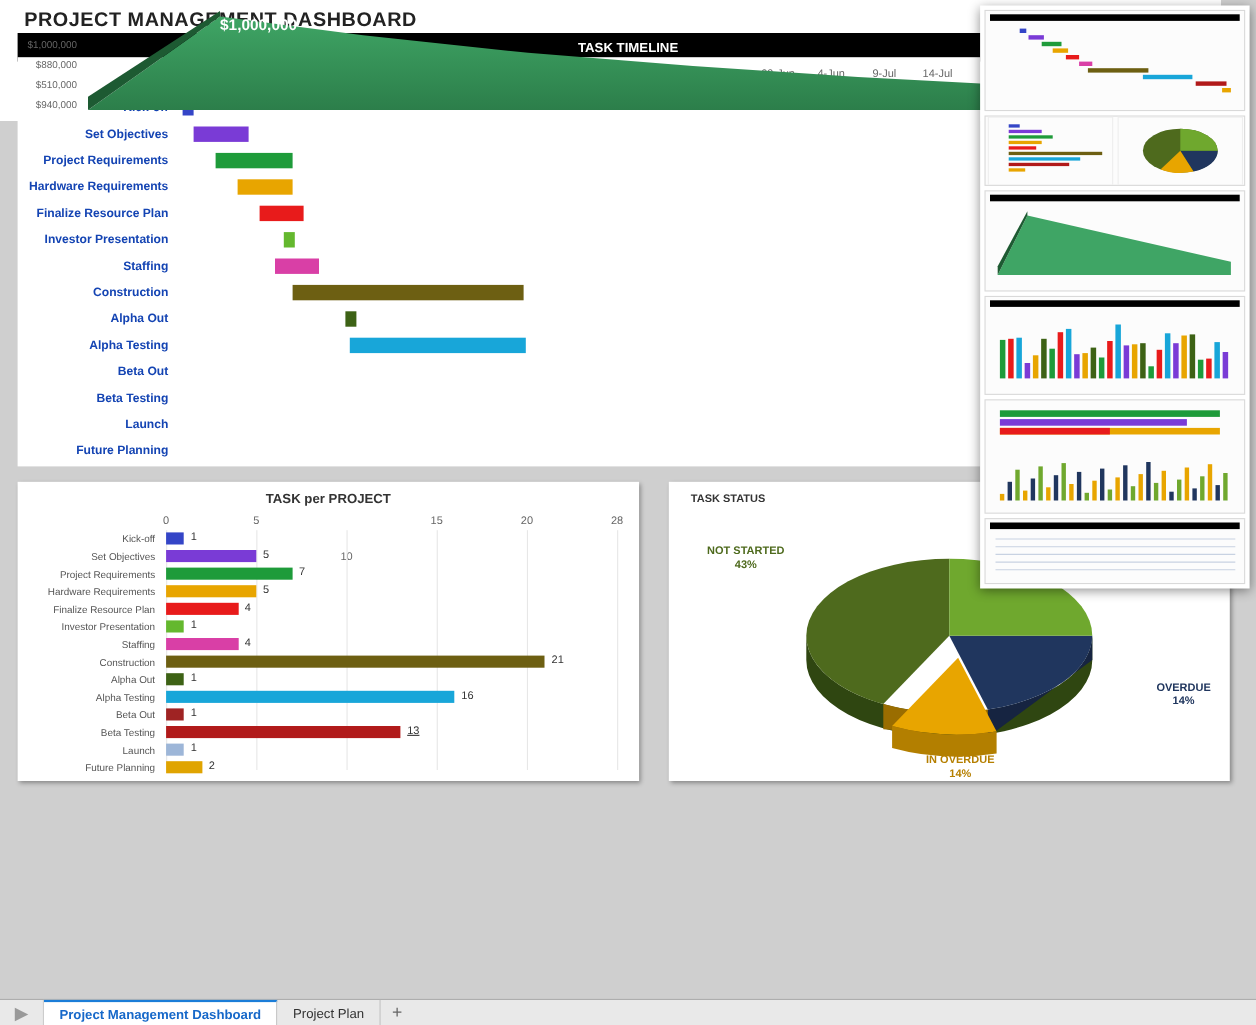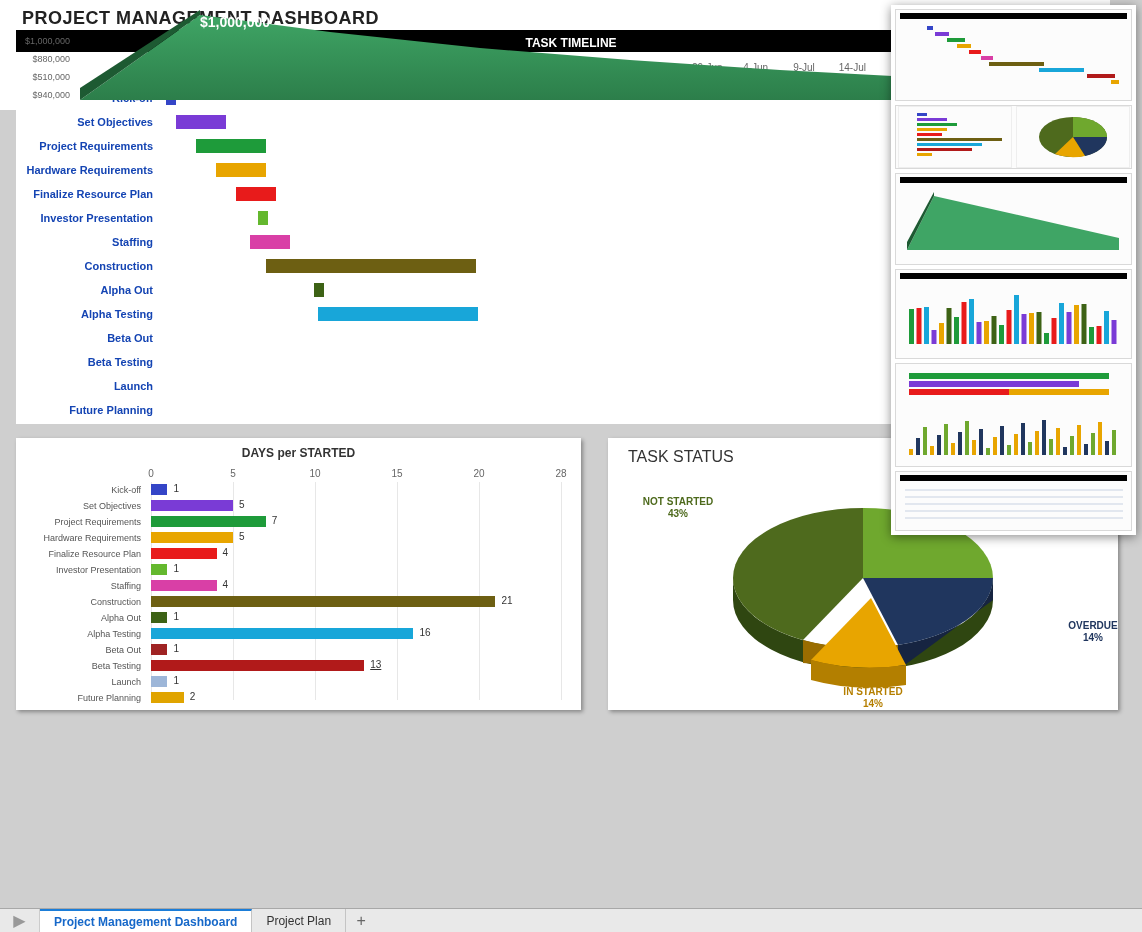--- a/index.html
+++ b/index.html
@@ -26,26 +26,26 @@
   .days-xaxis span { position: absolute; font-size: 10px; color: #666; transform: translateX(-50%); }
   .days-grid { position: absolute; left: 135px; right: 20px; top: 44px; bottom: 10px; }
   .days-grid .vline { position: absolute; top: 0; bottom: 0; width: 1px; background: #e7e7e7; }
   .days-rows { position: absolute; left: 0; right: 20px; top: 44px; }
   .days-row { height: 16px; display: flex; align-items: center; position: relative; }
   .days-label { width: 130px; text-align: right; padding-right: 5px; font-size: 9px; color: #555; }
   .days-bar { position: absolute; left: 135px; height: 11px; top: 2px; }
   .days-val { position: absolute; font-size: 10px; color: #333; top: 1px; }
   
   .pie-panel { left: 608px; top: 438px; width: 510px; height: 272px; }
-  .pie-title { font-size: 16px; font-weight: normal; padding: 10px 0 0 20px; }
+  .pie-title { font-size: 10px; font-weight: bold; padding: 10px 0 0 20px; }
   .pie-wrap { position: absolute; left: 15px; top: -10px; width: 480px; height: 280px; }
   .pie-label { position: absolute; font-size: 10px; font-weight: bold; text-align: center; line-height: 1.2; }
   .pie-label-green { color: #4e6a1d; left: 10px; top: 68px; width: 90px; }
   .pie-label-yellow { color: #b57f00; left: 205px; top: 258px; width: 90px; }
-  .pie-label-navy { color: #20365e; left: 435px; top: 192px; width: 70px; }
+  .pie-label-navy { color: #20365e; left: 418px; top: 192px; width: 70px; }
   
   .fin-panel { left: 16px; top: 780px; width: 1110px; height: 110px; background: #fff; }
   .fin-ylabels { position: absolute; left: 10px; top: 32px; font-size: 9px; color: #666; line-height: 18px; text-align: right; width: 60px; }
   .fin-ylabels div { height: 18px; }
   .fin-area { position: absolute; left: 80px; top: 10px; width: 1010px; height: 90px; }
   .fin-peak-label { position: absolute; color: #fff; font-weight: bold; font-size: 14px; }
   
   .sheettabs { position: absolute; left: 0; right: 0; bottom: 0; height: 24px; background: #e9e9e9; border-top: 1px solid #a8a8a8; display: flex; align-items: stretch; }
   .sheettabs .scroll { width: 40px; display: flex; align-items: center; justify-content: center; color: #999; border-right: 1px solid #ccc; }
   .sheettabs .tab { padding: 0 14px; font-size: 12px; display: flex; align-items: center; border-right: 1px solid #c4c4c4; cursor: pointer; }
@@ -139,25 +139,25 @@
         <div class="gantt-row">
           <div class="gantt-label">Launch</div>
         </div>
         <div class="gantt-row">
           <div class="gantt-label">Future Planning</div>
         </div>
       </div>
   </div>
 
   <div class="panel shadow days-panel">
-    <div class="days-title">DAYS per STARTED</div>
+    <div class="days-title">TASK per PROJECT</div>
     <div class="days-xaxis" id="days-xaxis">
         <span style="left: 0%;">0</span>
         <span style="left: 20%;">5</span>
-        <span style="left: 40%;">10</span>
+        <span style="left: 40%; margin-top: 33px;">10</span>
         <span style="left: 60%;">15</span>
         <span style="left: 80%;">20</span>
         <span style="left: 100%;">28</span>
       </div>
     <div class="days-grid" id="days-grid">
         <div class="vline" style="left: 0%;"></div>
         <div class="vline" style="left: 20%;"></div>
         <div class="vline" style="left: 40%;"></div>
         <div class="vline" style="left: 60%;"></div>
         <div class="vline" style="left: 80%;"></div>
@@ -255,21 +255,21 @@
 
           <path d="M 0 0 L 0 -70 A 130 70 0 0 0 -130 0 A 130 70 0 0 0 -60 62 Z" fill="#4e6a1d"></path>
           <path d="M 0 0 L 35 67 A 130 70 0 0 0 130 0 Z" fill="#20365e"></path>
           <path d="M 0 0 L 130 0 A 130 70 0 0 0 0 -70 Z" fill="#6fa82e"></path>
         </g>
       </svg>
       <div class="pie-label pie-label-green">
         <span>NOT STARTED</span><br><span>43%</span>
       </div>
       <div class="pie-label pie-label-yellow">
-        <span>IN STARTED</span><br><span>14%</span>
+        <span>IN OVERDUE</span><br><span>14%</span>
       </div>
       <div class="pie-label pie-label-navy">
         <span>OVERDUE</span><br><span>14%</span>
       </div>
     </div>
   </div>
 
   <div class="fin-panel">
     <div class="fin-ylabels">
       <div>$1,000,000</div>

